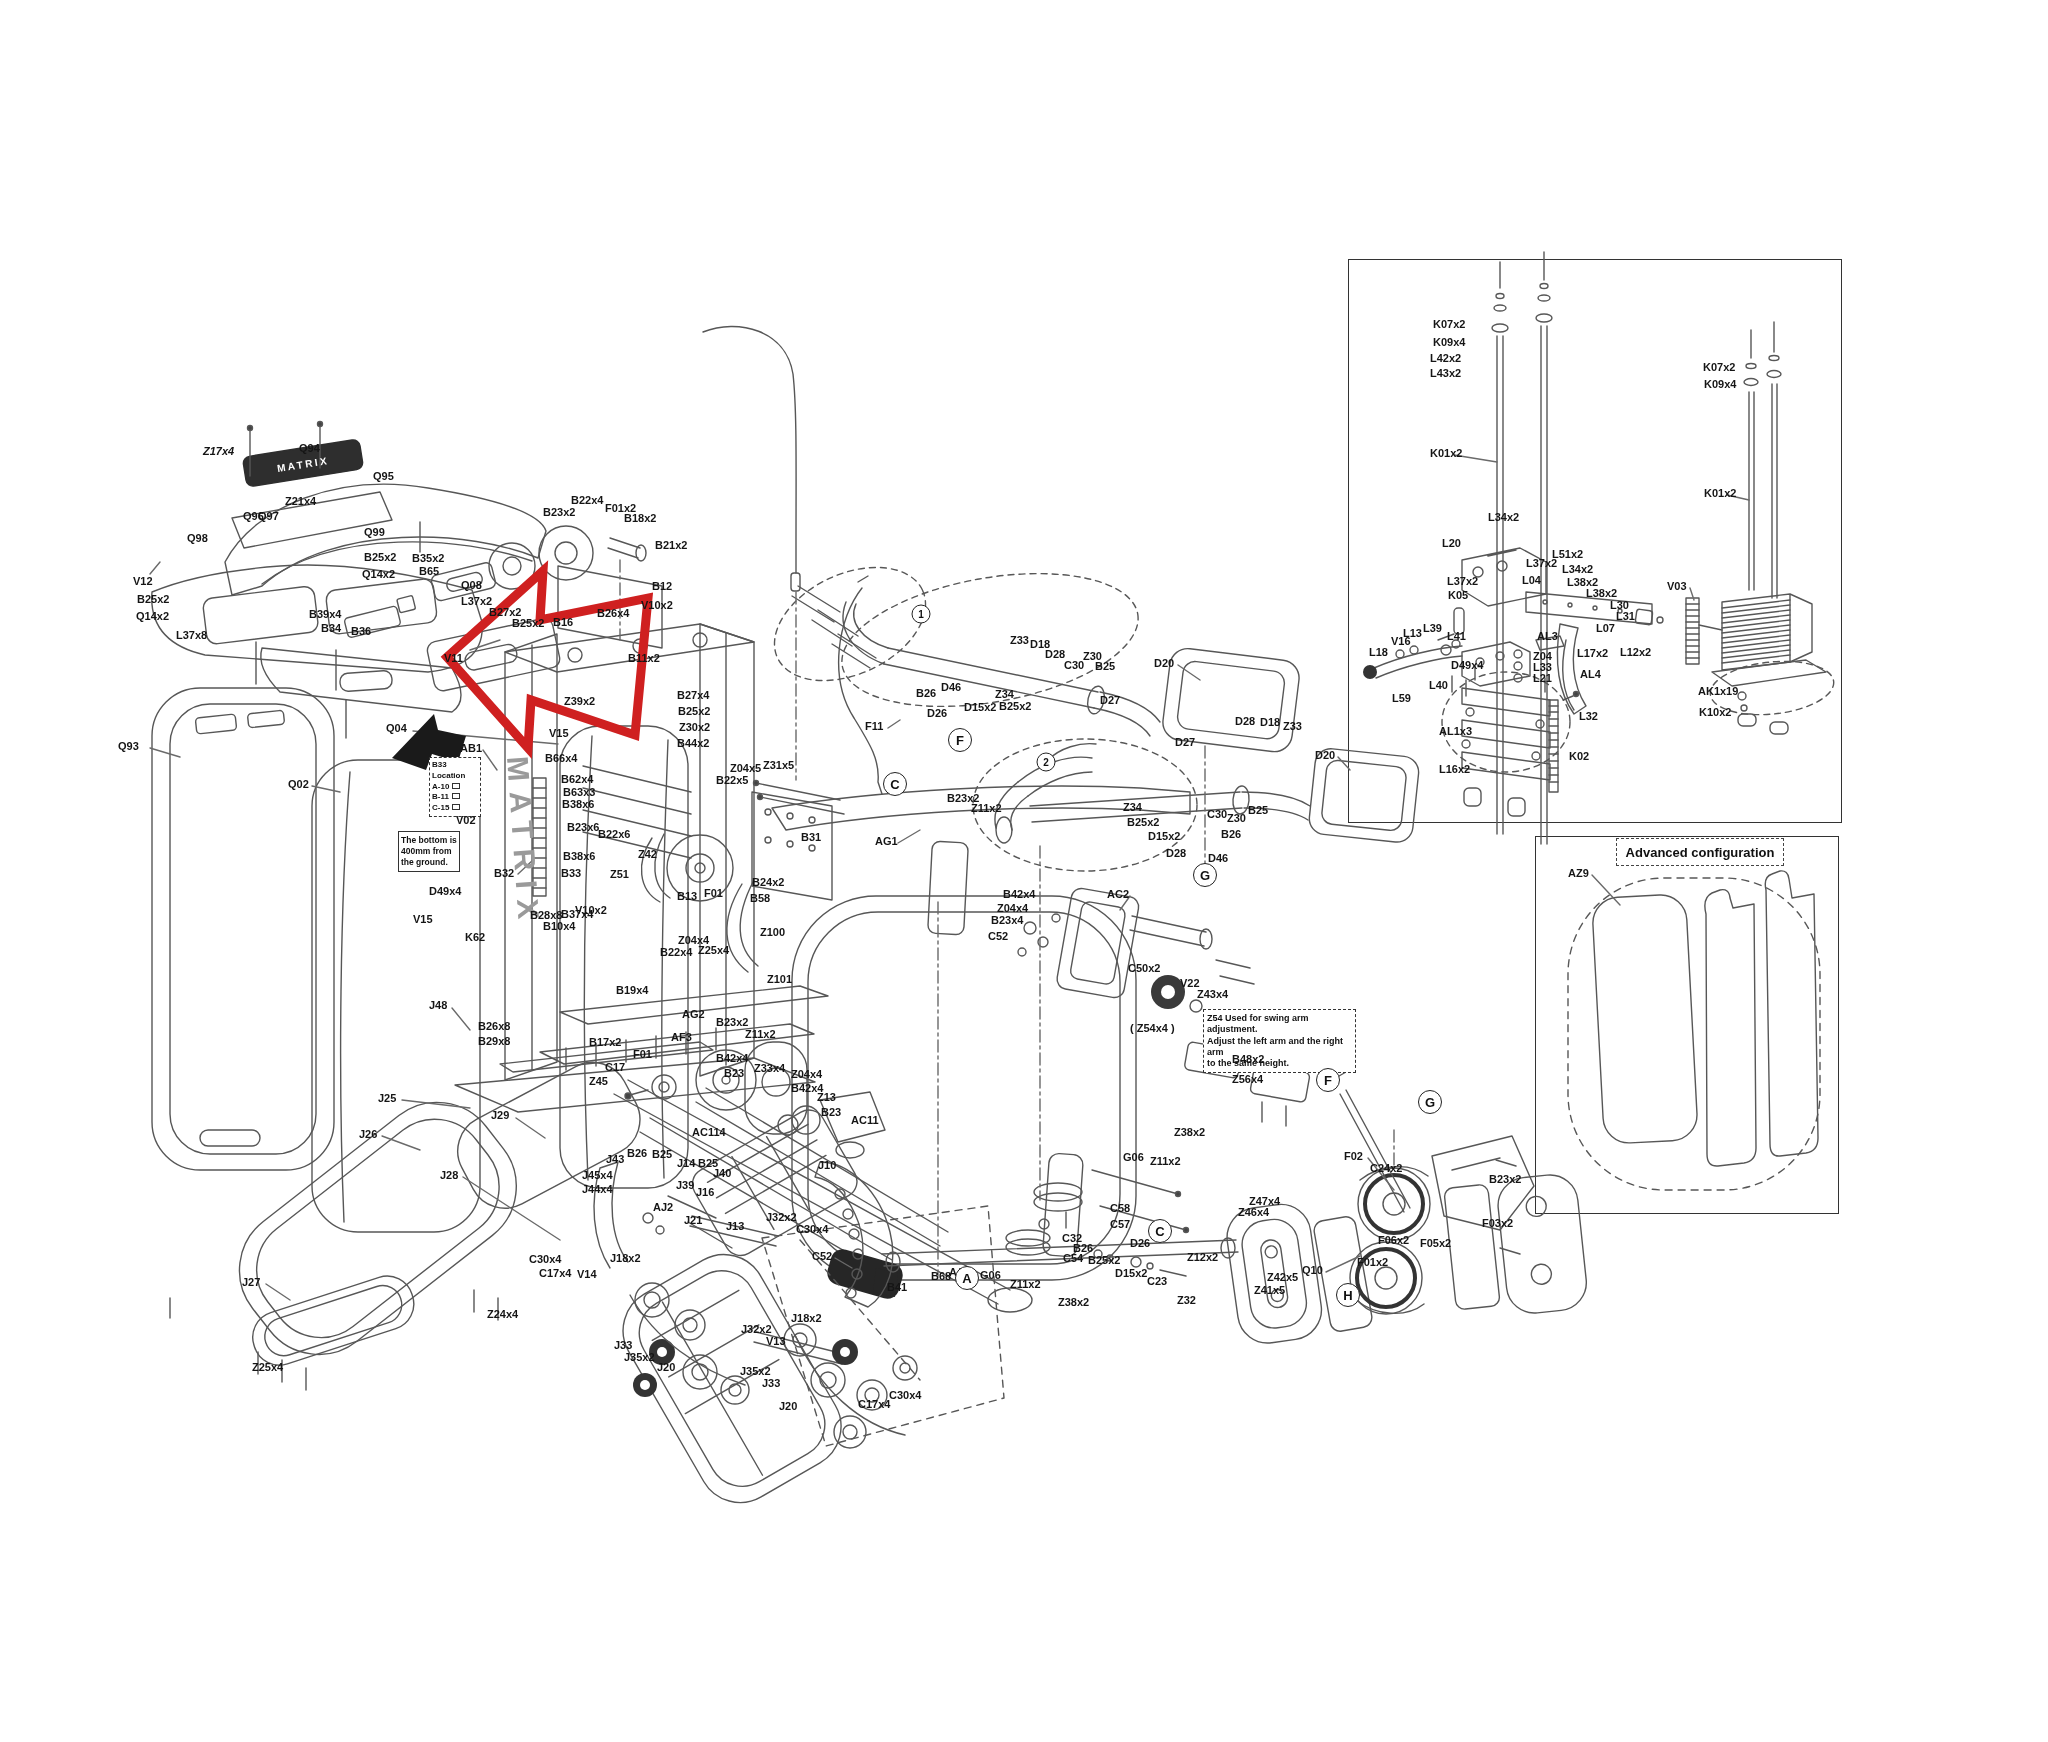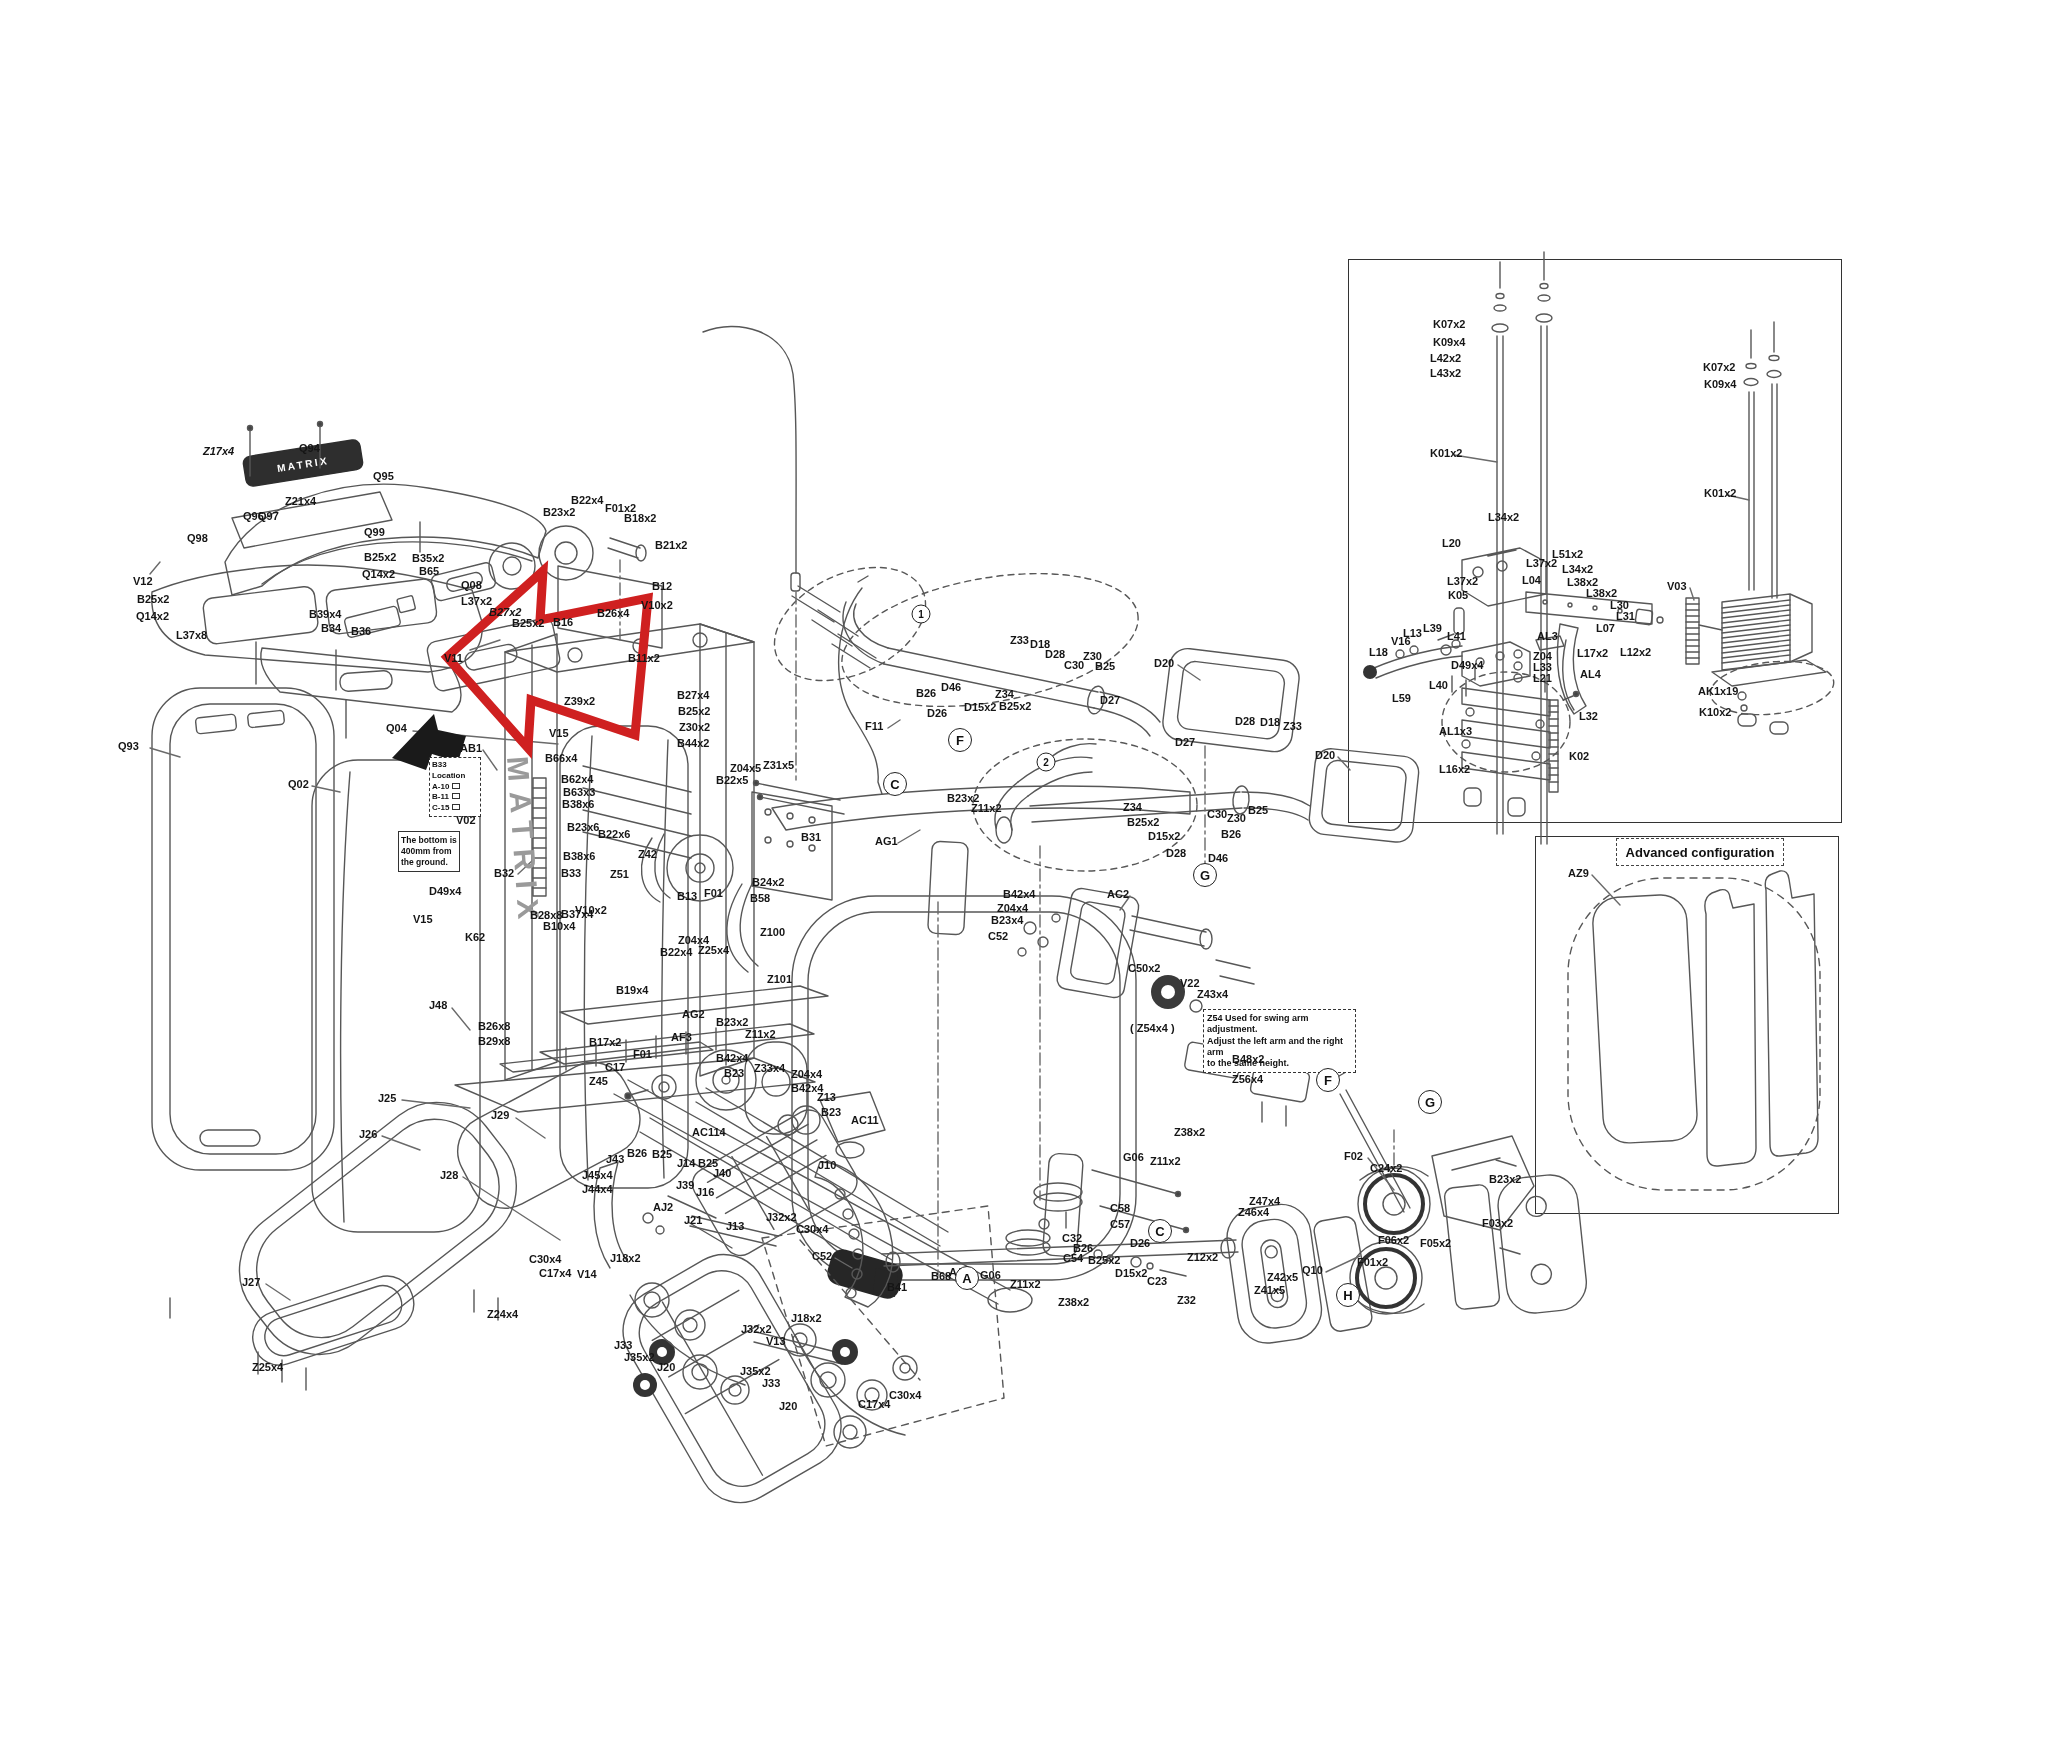--- a/index.html
+++ b/index.html
@@ -469,21 +469,21 @@
       <span class="lbl" style="left: 429px; top: 1005px;">J48</span>
       <span class="lbl" style="left: 543px; top: 512px;">B23x2</span>
       <span class="lbl" style="left: 571px; top: 500px;">B22x4</span>
       <span class="lbl" style="left: 605px; top: 508px;">F01x2</span>
       <span class="lbl" style="left: 624px; top: 518px;">B18x2</span>
       <span class="lbl" style="left: 655px; top: 545px;">B21x2</span>
       <span class="lbl" style="left: 652px; top: 586px;">B12</span>
       <span class="lbl" style="left: 641px; top: 605px;">V10x2</span>
       <span class="lbl" style="left: 597px; top: 613px;">B26x4</span>
       <span class="lbl" style="left: 553px; top: 622px;">B16</span>
-      <span class="lbl" style="left: 489px; top: 612px; font-style: italic;">B27x2</span>
+      <span class="lbl" style="left: 489px; top: 612px;">B27x2</span>
       <span class="lbl" style="left: 512px; top: 623px;">B25x2</span>
       <span class="lbl" style="left: 628px; top: 658px;">B11x2</span>
       <span class="lbl" style="left: 677px; top: 695px;">B27x4</span>
       <span class="lbl" style="left: 678px; top: 711px;">B25x2</span>
       <span class="lbl" style="left: 679px; top: 727px;">Z30x2</span>
       <span class="lbl" style="left: 677px; top: 743px;">B44x2</span>
       <span class="lbl" style="left: 564px; top: 701px;">Z39x2</span>
       <span class="lbl" style="left: 549px; top: 733px;">V15</span>
       <span class="lbl" style="left: 545px; top: 758px;">B66x4</span>
       <span class="lbl" style="left: 561px; top: 779px;">B62x4</span>

